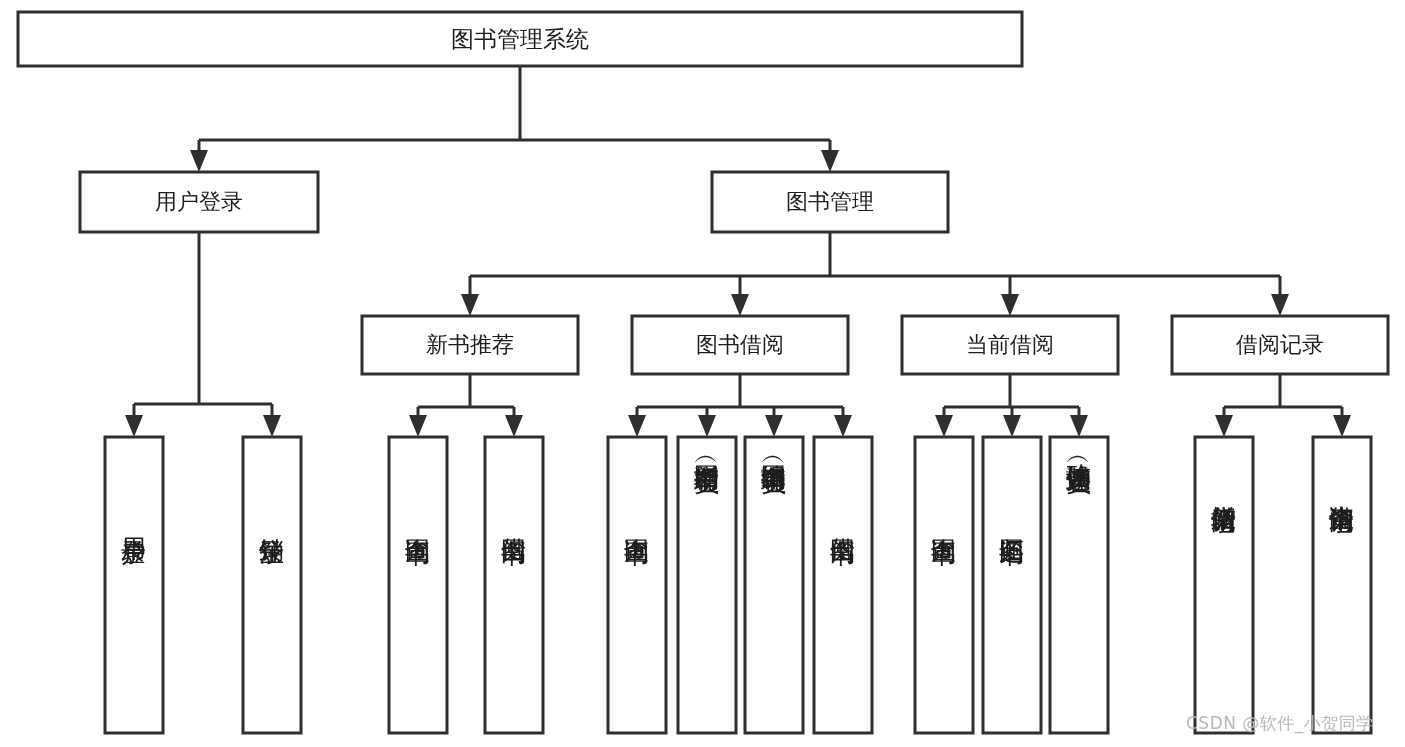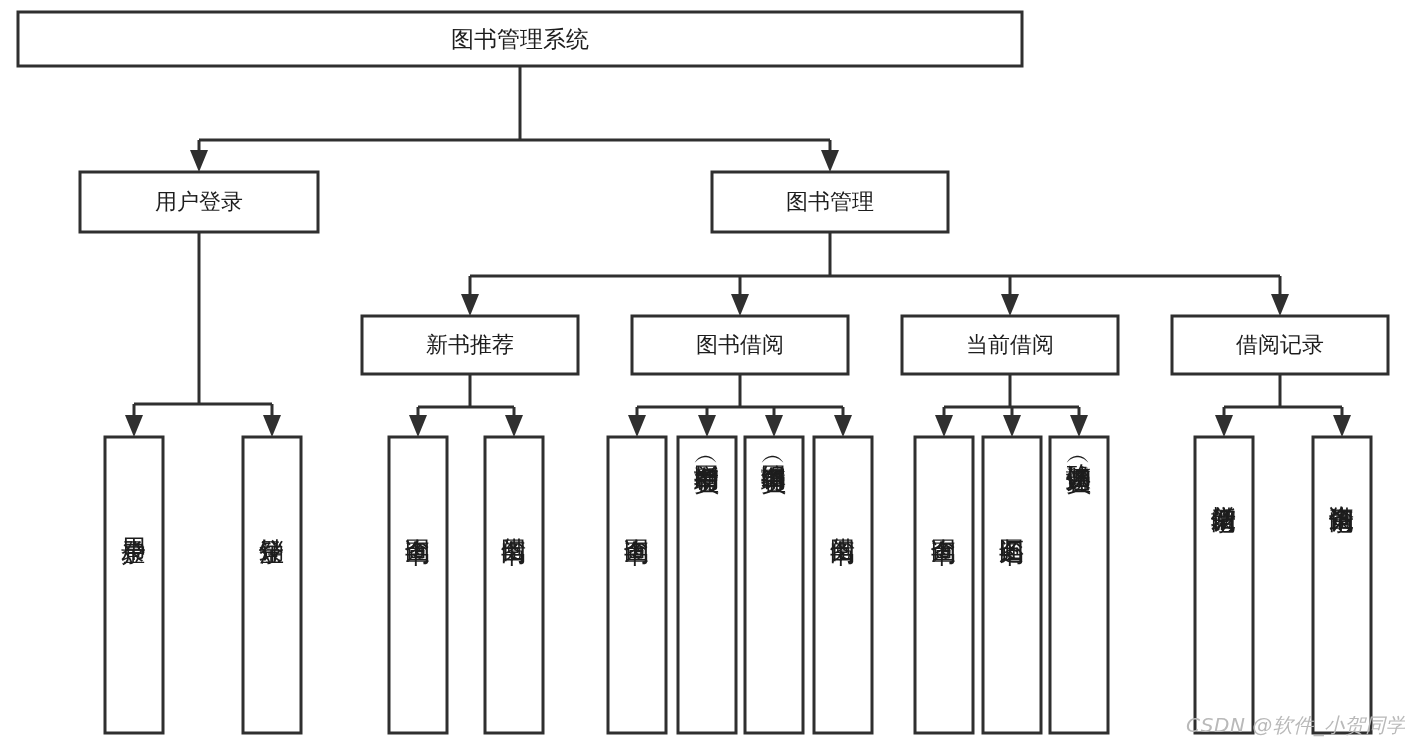--- a/index.html
+++ b/index.html
@@ -63,25 +63,24 @@
     color: #1d1d1d;
     letter-spacing: 1px;
     white-space: nowrap;
     pointer-events: none;
   }
   .watermark {
     position: absolute;
     left: 1186px;
     top: 712px;
     font-family: "DejaVu Sans", "Liberation Sans", sans-serif;
-    font-size: 20px;
+    font-size: 17px;
     color: #b9b9b9;
     white-space: nowrap;
     letter-spacing: 0.5px;
-    font-style: italic;
   }
 </style>
 </head>
 <body>
 
 <div id="diagram-root">
 
   <svg id="flowchart" viewBox="0 0 1405 747">
     <g id="connector-layer">
         <path d="M 520 66 L 520 140" class="connector"></path>

